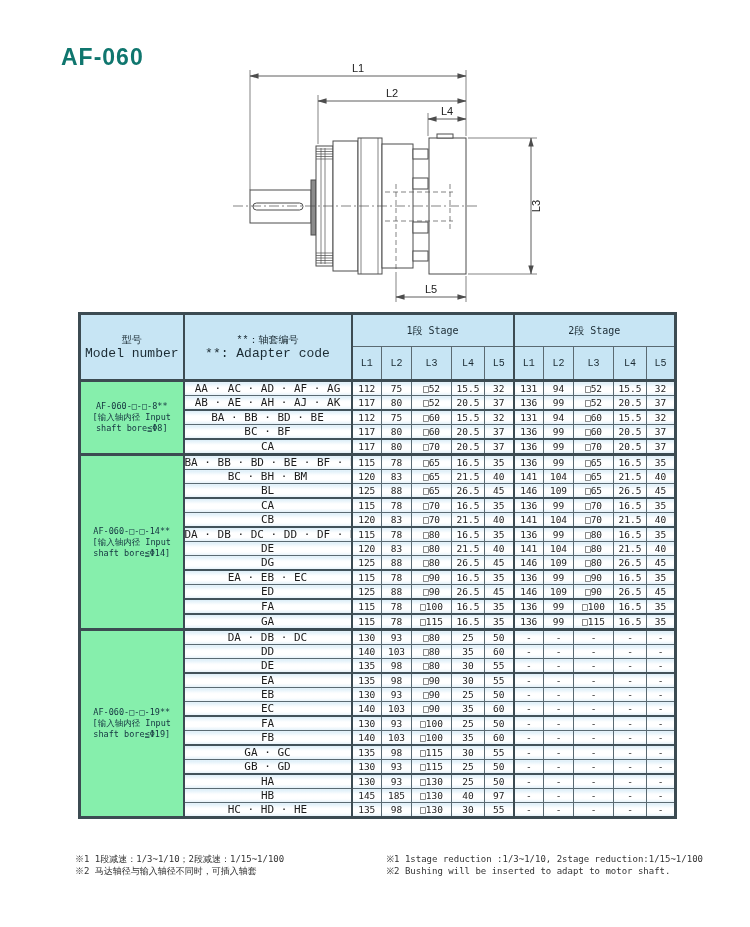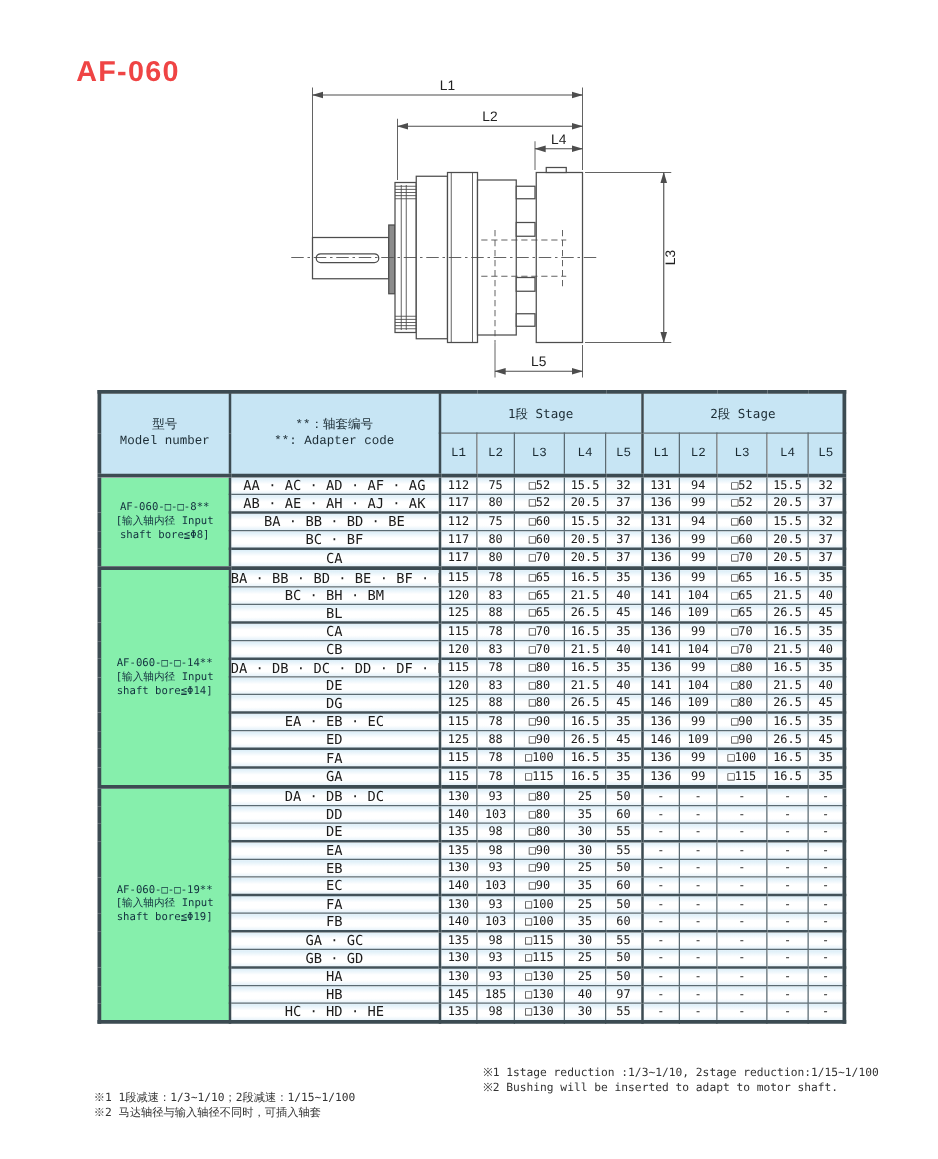--- a/index.html
+++ b/index.html
@@ -2,39 +2,39 @@
 <html><head>
 <meta charset="utf-8">
 <style>
   html,body { margin:0; padding:0; background:#ffffff; }
   .page {
     position:relative; width:750px; height:927px; background:#ffffff;
     font-family:"Liberation Sans", sans-serif; color:#1c1c1c; overflow:hidden;
   }
   .title {
     position:absolute; left:61px; top:44px; font-size:23px; font-weight:bold;
-    letter-spacing:1px; color:#ef4444; margin:0;
+    letter-spacing:1px; color:#0f766e; margin:0;
   }
   .drawing { position:absolute; left:225px; top:56px; width:320px; height:252px; }
   .drawing svg text { font:11px "Liberation Sans", sans-serif; fill:#222; }
 
   .spec-table {
     position:absolute; left:78px; top:312px; width:596px;
     border-collapse:collapse; table-layout:fixed;
     font-family:"DejaVu Sans Mono", monospace;
     border:3px solid #3c4b52;
   }
   .spec-table th, .spec-table td {
     border:1px solid #5a6a72; padding:0; text-align:center; overflow:hidden; white-space:nowrap;
   }
   .spec-table thead th { background:#c7e5f4; font-weight:normal; color:#1b2b33; }
   .h1 th { height:31px; font-size:10px;margin-left:40px; }
   .h2 th { height:32px; font-size:10px; }
   .hd-cn { font-size:10px; line-height:13px; }
-  .hd-en { font-size:10px; line-height:13px; }
+  .hd-en { font-size:13px; line-height:13px; }
   .thR { border-right:2px solid #3c4b52 !important; }
   .thB { border-bottom:2px solid #3c4b52 !important;font-family:Liberation Mono, monospace; }
   .model-cell {
     background:#86efac; font-size:8.5px; line-height:11px; text-align:left;
     padding-left:5px; vertical-align:middle; color:#13323f;
     border-right:2px solid #3c4b52 !important;
   }
   .code-cell {
     font-size:11px; height:13px; line-height:13px;
     background:linear-gradient(180deg,#dceef8 0%,#ffffff 38%,#ffffff 72%,#e4f1f9 100%);
@@ -43,21 +43,21 @@
     font-size:9.5px; height:13px; line-height:13px;
     background:linear-gradient(180deg,#dceef8 0%,#ffffff 38%,#ffffff 72%,#e4f1f9 100%);
   }
   .tl { border-left:2px solid #3c4b52 !important; }
   tr.group-start td { border-top:3px solid #3c4b52; }
   tr.sub-start td { border-top:2px solid #42525a; }
   .footnotes {
     position:absolute; left:75px; top:853px; width:640px; display:flex;
     font-family:"DejaVu Sans Mono", monospace; font-size:9px; line-height:12px; color:#333;
   }
-  .fn-col-cn { width:300px;margin-top:20px; }
+  .fn-col-cn { width:300px; }
   .fn-col-en { margin-left:13px; width:330px; }
 </style>
 </head>
 <body>
 
 <div class="page">
 
   <h1 class="title">AF-060</h1>
 
   <div class="drawing">

